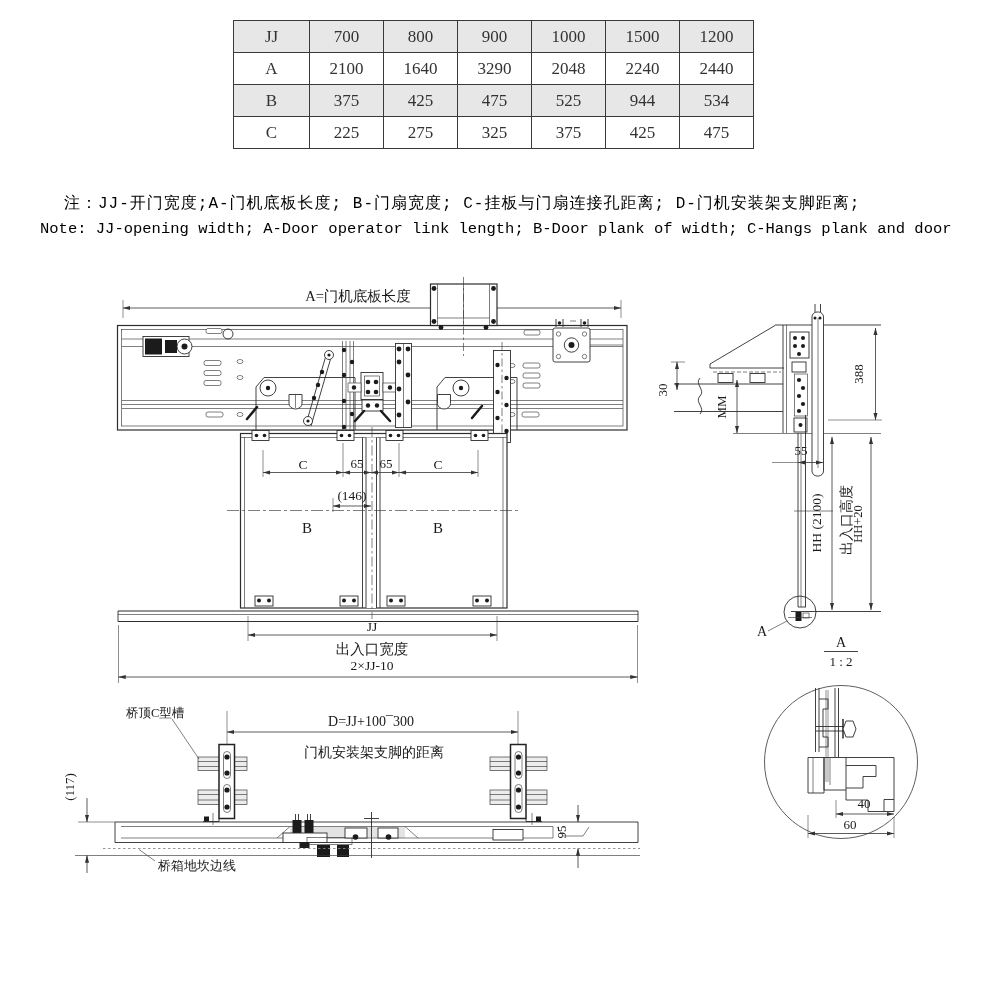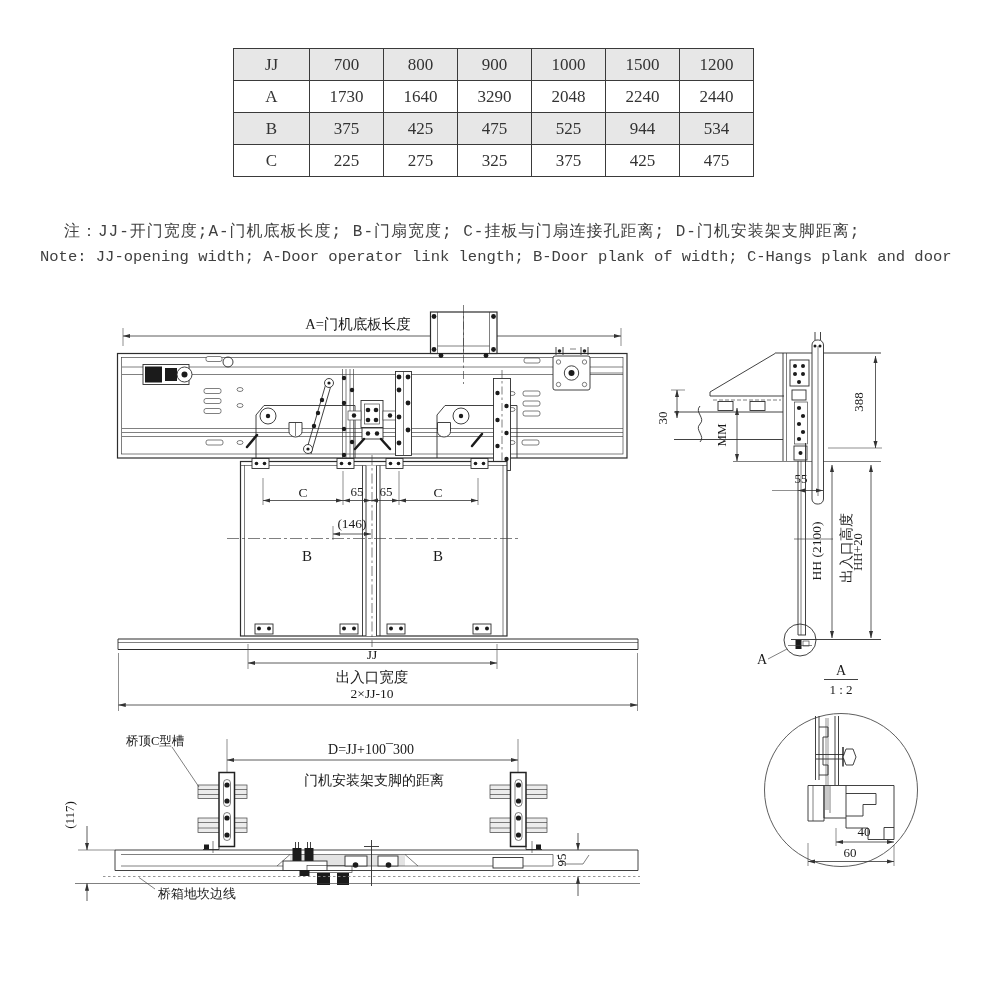--- a/index.html
+++ b/index.html
@@ -1,28 +1,28 @@
 <!DOCTYPE html>
 <html><head>
 <meta charset="utf-8">
 <style>
   html,body{margin:0;padding:0;background:#fff;}
   #page{position:relative;width:1000px;height:916px;background:#fff;overflow:hidden;
-        font-family:"Liberation Serif","DejaVu Serif",serif;color:#222;margin-top:28px;}
+        font-family:"Liberation Serif","DejaVu Serif",serif;color:#222;}
   
   #size-table{position:absolute;left:233px;top:20px;border-collapse:collapse;}
   #size-table td{border:1.6px solid #3a3a3a;height:31px;text-align:center;
     font-size:17px;color:#333;padding:0;}
   #size-table td.lab{width:75px;}
   #size-table td.val{width:73px;}
   #size-table tr.shaded td{background:#e7e7e7;}
   
   #notes{position:absolute;left:40px;top:192px;width:935px;
     font-family:"Liberation Mono","DejaVu Sans Mono",monospace;
-    font-size:15.5px;line-height:25px;color:#404040;}
+    font-size:15.5px;line-height:25px;color:#000000;}
   #notes .cn{text-indent:24px;font-size:16px;letter-spacing:1px;}
   
   #drawing{position:absolute;left:0;top:0;}
   .s1{stroke:#2d2d2d;stroke-width:1.2;fill:none}
   .s{stroke:#2d2d2d;stroke-width:.9;fill:none}
   .t{stroke:#3a3a3a;stroke-width:.65;fill:none}
   .w{fill:#fff}
   .d{fill:#1b1b1b;stroke:none}
   .scr{stroke:#1b1b1b;stroke-width:2.5;stroke-linecap:round}
   .dim{stroke:#333;stroke-width:.8;fill:none;marker-start:url(#arw);marker-end:url(#arw)}
@@ -41,21 +41,21 @@
       <td class="lab">JJ</td>
       <td class="val">700</td>
       <td class="val">800</td>
       <td class="val">900</td>
       <td class="val">1000</td>
       <td class="val">1500</td>
       <td class="val">1200</td>
     </tr>
     <tr>
       <td class="lab">A</td>
-      <td class="val">1730</td>
+      <td class="val">2100</td>
       <td class="val">1640</td>
       <td class="val">3290</td>
       <td class="val">2048</td>
       <td class="val">2240</td>
       <td class="val">2440</td>
     </tr>
     <tr class="shaded">
       <td class="lab">B</td>
       <td class="val">375</td>
       <td class="val">425</td>

